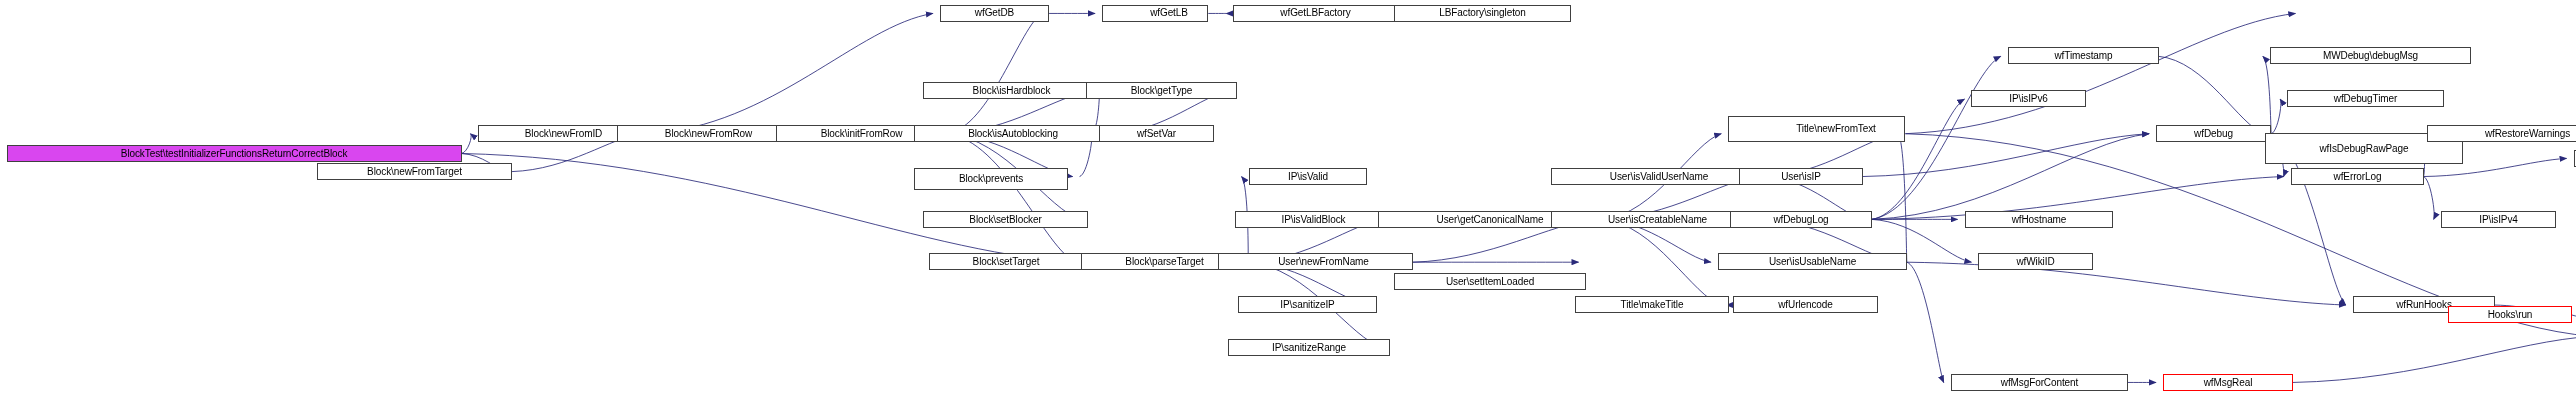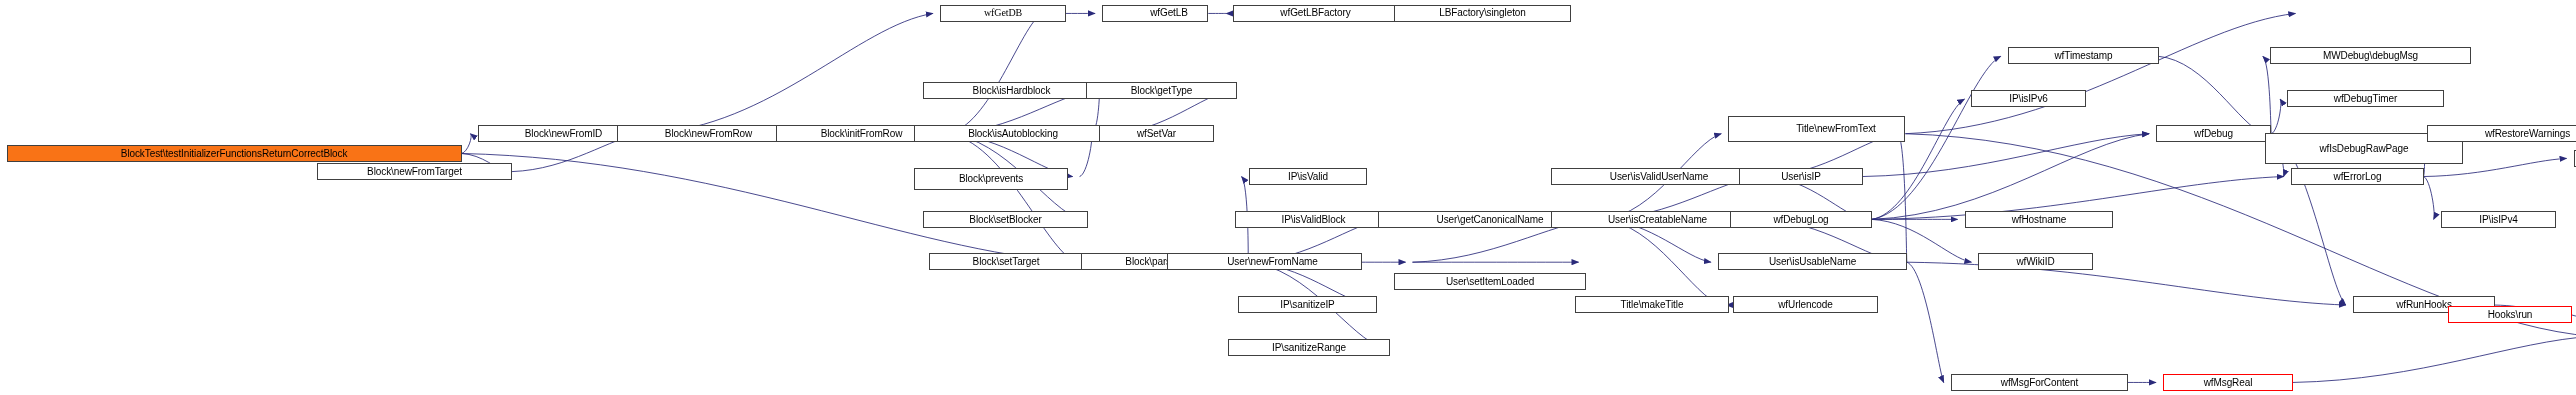--- a/index.html
+++ b/index.html
@@ -38,21 +38,21 @@
     justify-content: center;
     background: #ffffff;
     border: 0.8px solid #404040;
     color: #000000;
     font-size: 10px;
     line-height: 10px;
     white-space: nowrap;
     letter-spacing: -0.1px;
   }
   .node.root {
-    background: #f97316;
+    background: #d946ef;
     border: 0.8px solid #404040;
   }
   .node.highlight {
     border: 0.8px solid #ff0000;
   }
   .node-label {
     display: block;
     padding: 0 3.1px;
   }
 </style>
@@ -145,21 +145,21 @@
       </div>
       <div class="node" style="left: 478px; top: 125px; width: 171px; height: 17px;">
         <span class="node-label">Block\newFromID</span>
       </div>
       <div class="node" style="left: 617px; top: 125px; width: 183px; height: 17px;">
         <span class="node-label">Block\newFromRow</span>
       </div>
       <div class="node" style="left: 776px; top: 125px; width: 171px; height: 17px;">
         <span class="node-label">Block\initFromRow</span>
       </div>
-      <div class="node" style="left: 940px; top: 4.7px; width: 126px; height: 17px; font-family: Liberation Serif, serif;">
+      <div class="node" style="left: 940px; top: 4.7px; width: 109px; height: 17px;">
         <span class="node-label">wfGetDB</span>
       </div>
       <div class="node" style="left: 1102px; top: 4.7px; width: 106px; height: 17px; padding-left: 28px;">
         <span class="node-label">wfGetLB</span>
       </div>
       <div class="node" style="left: 1233px; top: 4.7px; width: 165px; height: 17px;">
         <span class="node-label">wfGetLBFactory</span>
       </div>
       <div class="node" style="left: 1394px; top: 4.7px; width: 177px; height: 17px;">
         <span class="node-label">LBFactory\singleton</span>
@@ -187,21 +187,21 @@
       </div>
       <div class="node" style="left: 1081px; top: 253px; width: 167px; height: 17px;">
         <span class="node-label">Block\parseTarget</span>
       </div>
       <div class="node" style="left: 1249px; top: 168px; width: 118px; height: 17px;">
         <span class="node-label">IP\isValid</span>
       </div>
       <div class="node" style="left: 1235px; top: 211px; width: 157px; height: 17px;">
         <span class="node-label">IP\isValidBlock</span>
       </div>
-      <div class="node" style="left: 1167px; top: 253px; width: 195px; height: 17px; padding-left: 16px;">
+      <div class="node" style="left: 1218px; top: 253px; width: 195px; height: 17px; padding-left: 16px;">
         <span class="node-label">User\newFromName</span>
       </div>
       <div class="node" style="left: 1238px; top: 296px; width: 139px; height: 17px;">
         <span class="node-label">IP\sanitizeIP</span>
       </div>
       <div class="node" style="left: 1228px; top: 339px; width: 162px; height: 17px;">
         <span class="node-label">IP\sanitizeRange</span>
       </div>
       <div class="node" style="left: 1394px; top: 253px; width: 192px; height: 17px; margin-top: 20px;">
         <span class="node-label">User\setItemLoaded</span>

